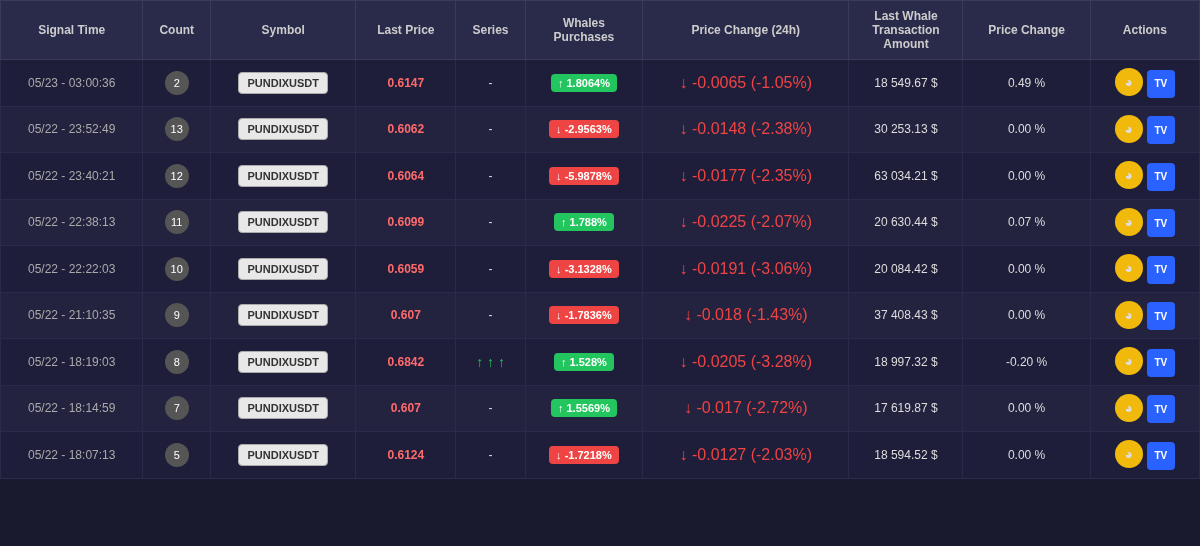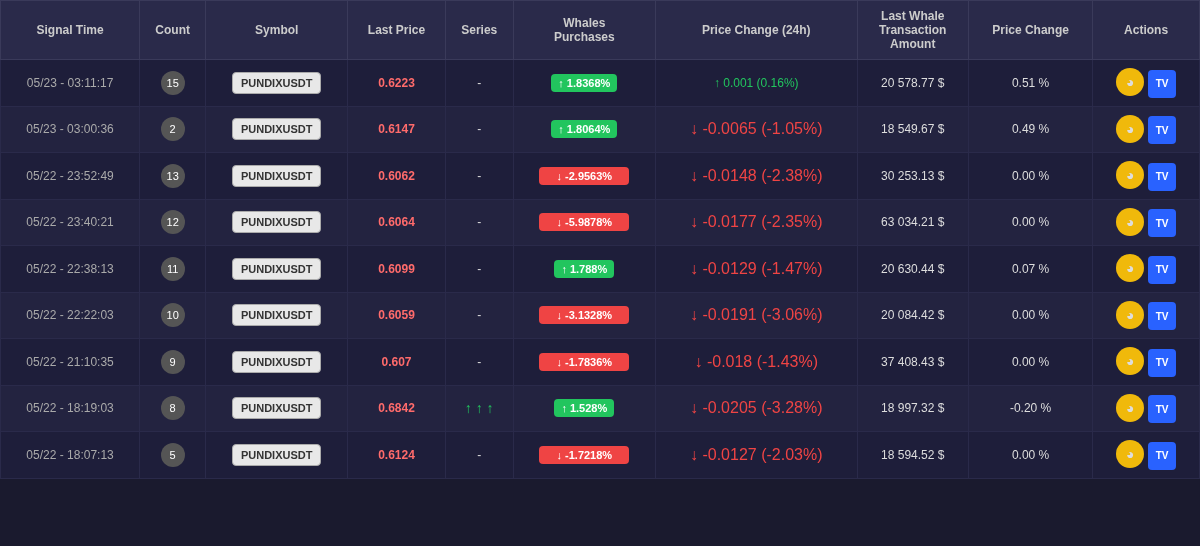--- a/index.html
+++ b/index.html
@@ -80,21 +80,21 @@
       color: #fff;
       padding: 3px 7px;
       border-radius: 4px;
       font-weight: bold;
       font-size: 11px;
       display: inline-block;
     }
     .badge-red {
       background: #ef4444;
       color: #fff;
-      padding: 3px 17px;
+      padding: 3px 7px;
       border-radius: 4px;
       font-weight: bold;
       font-size: 11px;
       display: inline-block;
     }
     .price-change-pos {
       color: #22c55e;
       font-size: 12px;
     }
     .price-change-neg {
@@ -171,32 +171,20 @@
           <th>Last Price</th>
           <th>Series</th>
           <th>Whales<br>Purchases</th>
           <th>Price Change (24h)</th>
           <th>Last Whale<br>Transaction<br>Amount</th>
           <th>Price Change</th>
           <th>Actions</th>
         </tr>
       </thead>
       <tbody id="table-body">
-      <tr>
-            <td class="signal-time">05/23 - 03:11:17</td>
-            <td><span class="count-badge">15</span></td>
-            <td><button class="symbol-btn">PUNDIXUSDT</button></td>
-            <td class="last-price">0.6223</td>
-            <td>-</td>
-            <td><span class="badge-green">↑ 1.8368%</span></td>
-            <td class="price-change-pos">↑ 0.001 (0.16%)</td>
-            <td class="whale-amount">20 578.77 $</td>
-            <td class="pct-change">0.51 %</td>
-            <td><span class="action-btn-binance" title="Binance">◕</span><span class="action-btn-tv" title="TradingView">TV</span></td>
-          </tr>
           <tr>
             <td class="signal-time">05/23 - 03:00:36</td>
             <td><span class="count-badge">2</span></td>
             <td><button class="symbol-btn">PUNDIXUSDT</button></td>
             <td class="last-price">0.6147</td>
             <td>-</td>
             <td><span class="badge-green">↑ 1.8064%</span></td>
             <td class="price-change-neg">↓ -0.0065 (-1.05%)</td>
             <td class="whale-amount">18 549.67 $</td>
             <td class="pct-change">0.49 %</td>
@@ -226,21 +214,21 @@
             <td class="pct-change">0.00 %</td>
             <td><span class="action-btn-binance" title="Binance">◕</span><span class="action-btn-tv" title="TradingView">TV</span></td>
           </tr>
           <tr>
             <td class="signal-time">05/22 - 22:38:13</td>
             <td><span class="count-badge">11</span></td>
             <td><button class="symbol-btn">PUNDIXUSDT</button></td>
             <td class="last-price">0.6099</td>
             <td>-</td>
             <td><span class="badge-green">↑ 1.788%</span></td>
-            <td class="price-change-neg">↓ -0.0129 (-1.47%)</td>
+            <td class="price-change-neg">↓ -0.0225 (-2.07%)</td>
             <td class="whale-amount">20 630.44 $</td>
             <td class="pct-change">0.07 %</td>
             <td><span class="action-btn-binance" title="Binance">◕</span><span class="action-btn-tv" title="TradingView">TV</span></td>
           </tr>
           <tr>
             <td class="signal-time">05/22 - 22:22:03</td>
             <td><span class="count-badge">10</span></td>
             <td><button class="symbol-btn">PUNDIXUSDT</button></td>
             <td class="last-price">0.6059</td>
             <td>-</td>
@@ -268,20 +256,32 @@
             <td><button class="symbol-btn">PUNDIXUSDT</button></td>
             <td class="last-price">0.6842</td>
             <td class="series-arrows">↑ ↑ ↑</td>
             <td><span class="badge-green">↑ 1.528%</span></td>
             <td class="price-change-neg">↓ -0.0205 (-3.28%)</td>
             <td class="whale-amount">18 997.32 $</td>
             <td class="pct-change">-0.20 %</td>
             <td><span class="action-btn-binance" title="Binance">◕</span><span class="action-btn-tv" title="TradingView">TV</span></td>
           </tr>
           <tr>
+            <td class="signal-time">05/22 - 18:14:59</td>
+            <td><span class="count-badge">7</span></td>
+            <td><button class="symbol-btn">PUNDIXUSDT</button></td>
+            <td class="last-price">0.607</td>
+            <td>-</td>
+            <td><span class="badge-green">↑ 1.5569%</span></td>
+            <td class="price-change-neg">↓ -0.017 (-2.72%)</td>
+            <td class="whale-amount">17 619.87 $</td>
+            <td class="pct-change">0.00 %</td>
+            <td><span class="action-btn-binance" title="Binance">◕</span><span class="action-btn-tv" title="TradingView">TV</span></td>
+          </tr>
+          <tr>
             <td class="signal-time">05/22 - 18:07:13</td>
             <td><span class="count-badge">5</span></td>
             <td><button class="symbol-btn">PUNDIXUSDT</button></td>
             <td class="last-price">0.6124</td>
             <td>-</td>
             <td><span class="badge-red">↓ -1.7218%</span></td>
             <td class="price-change-neg">↓ -0.0127 (-2.03%)</td>
             <td class="whale-amount">18 594.52 $</td>
             <td class="pct-change">0.00 %</td>
             <td><span class="action-btn-binance" title="Binance">◕</span><span class="action-btn-tv" title="TradingView">TV</span></td>

